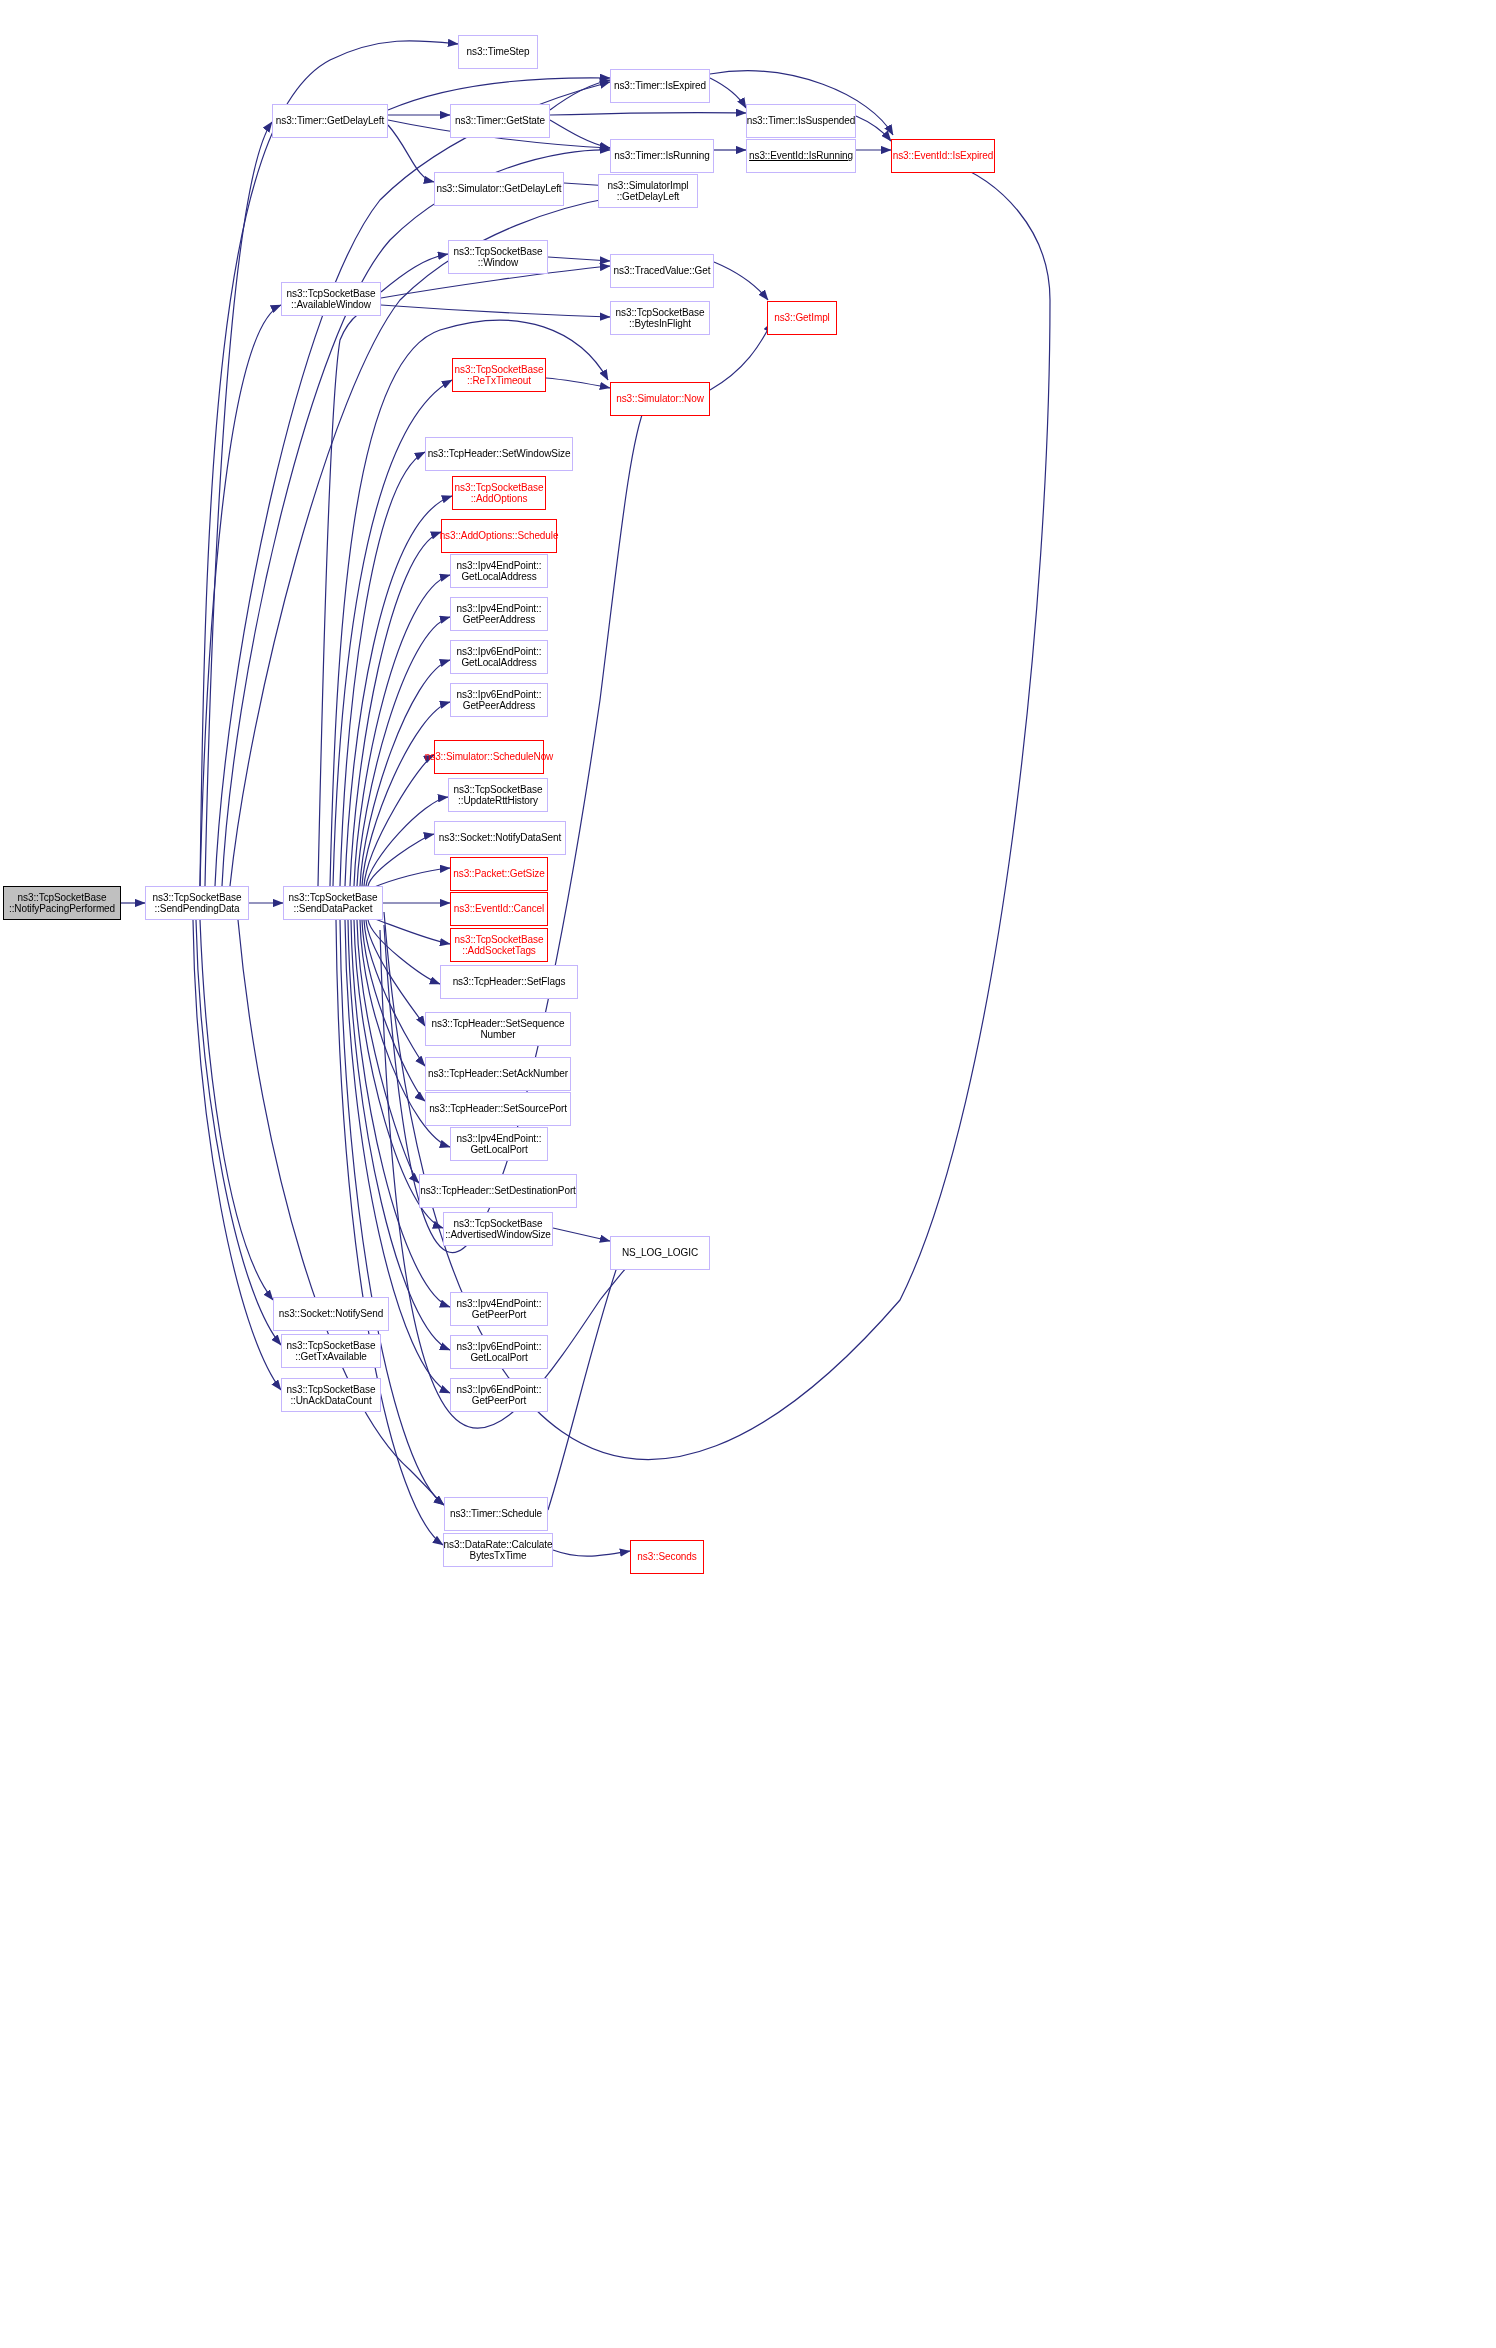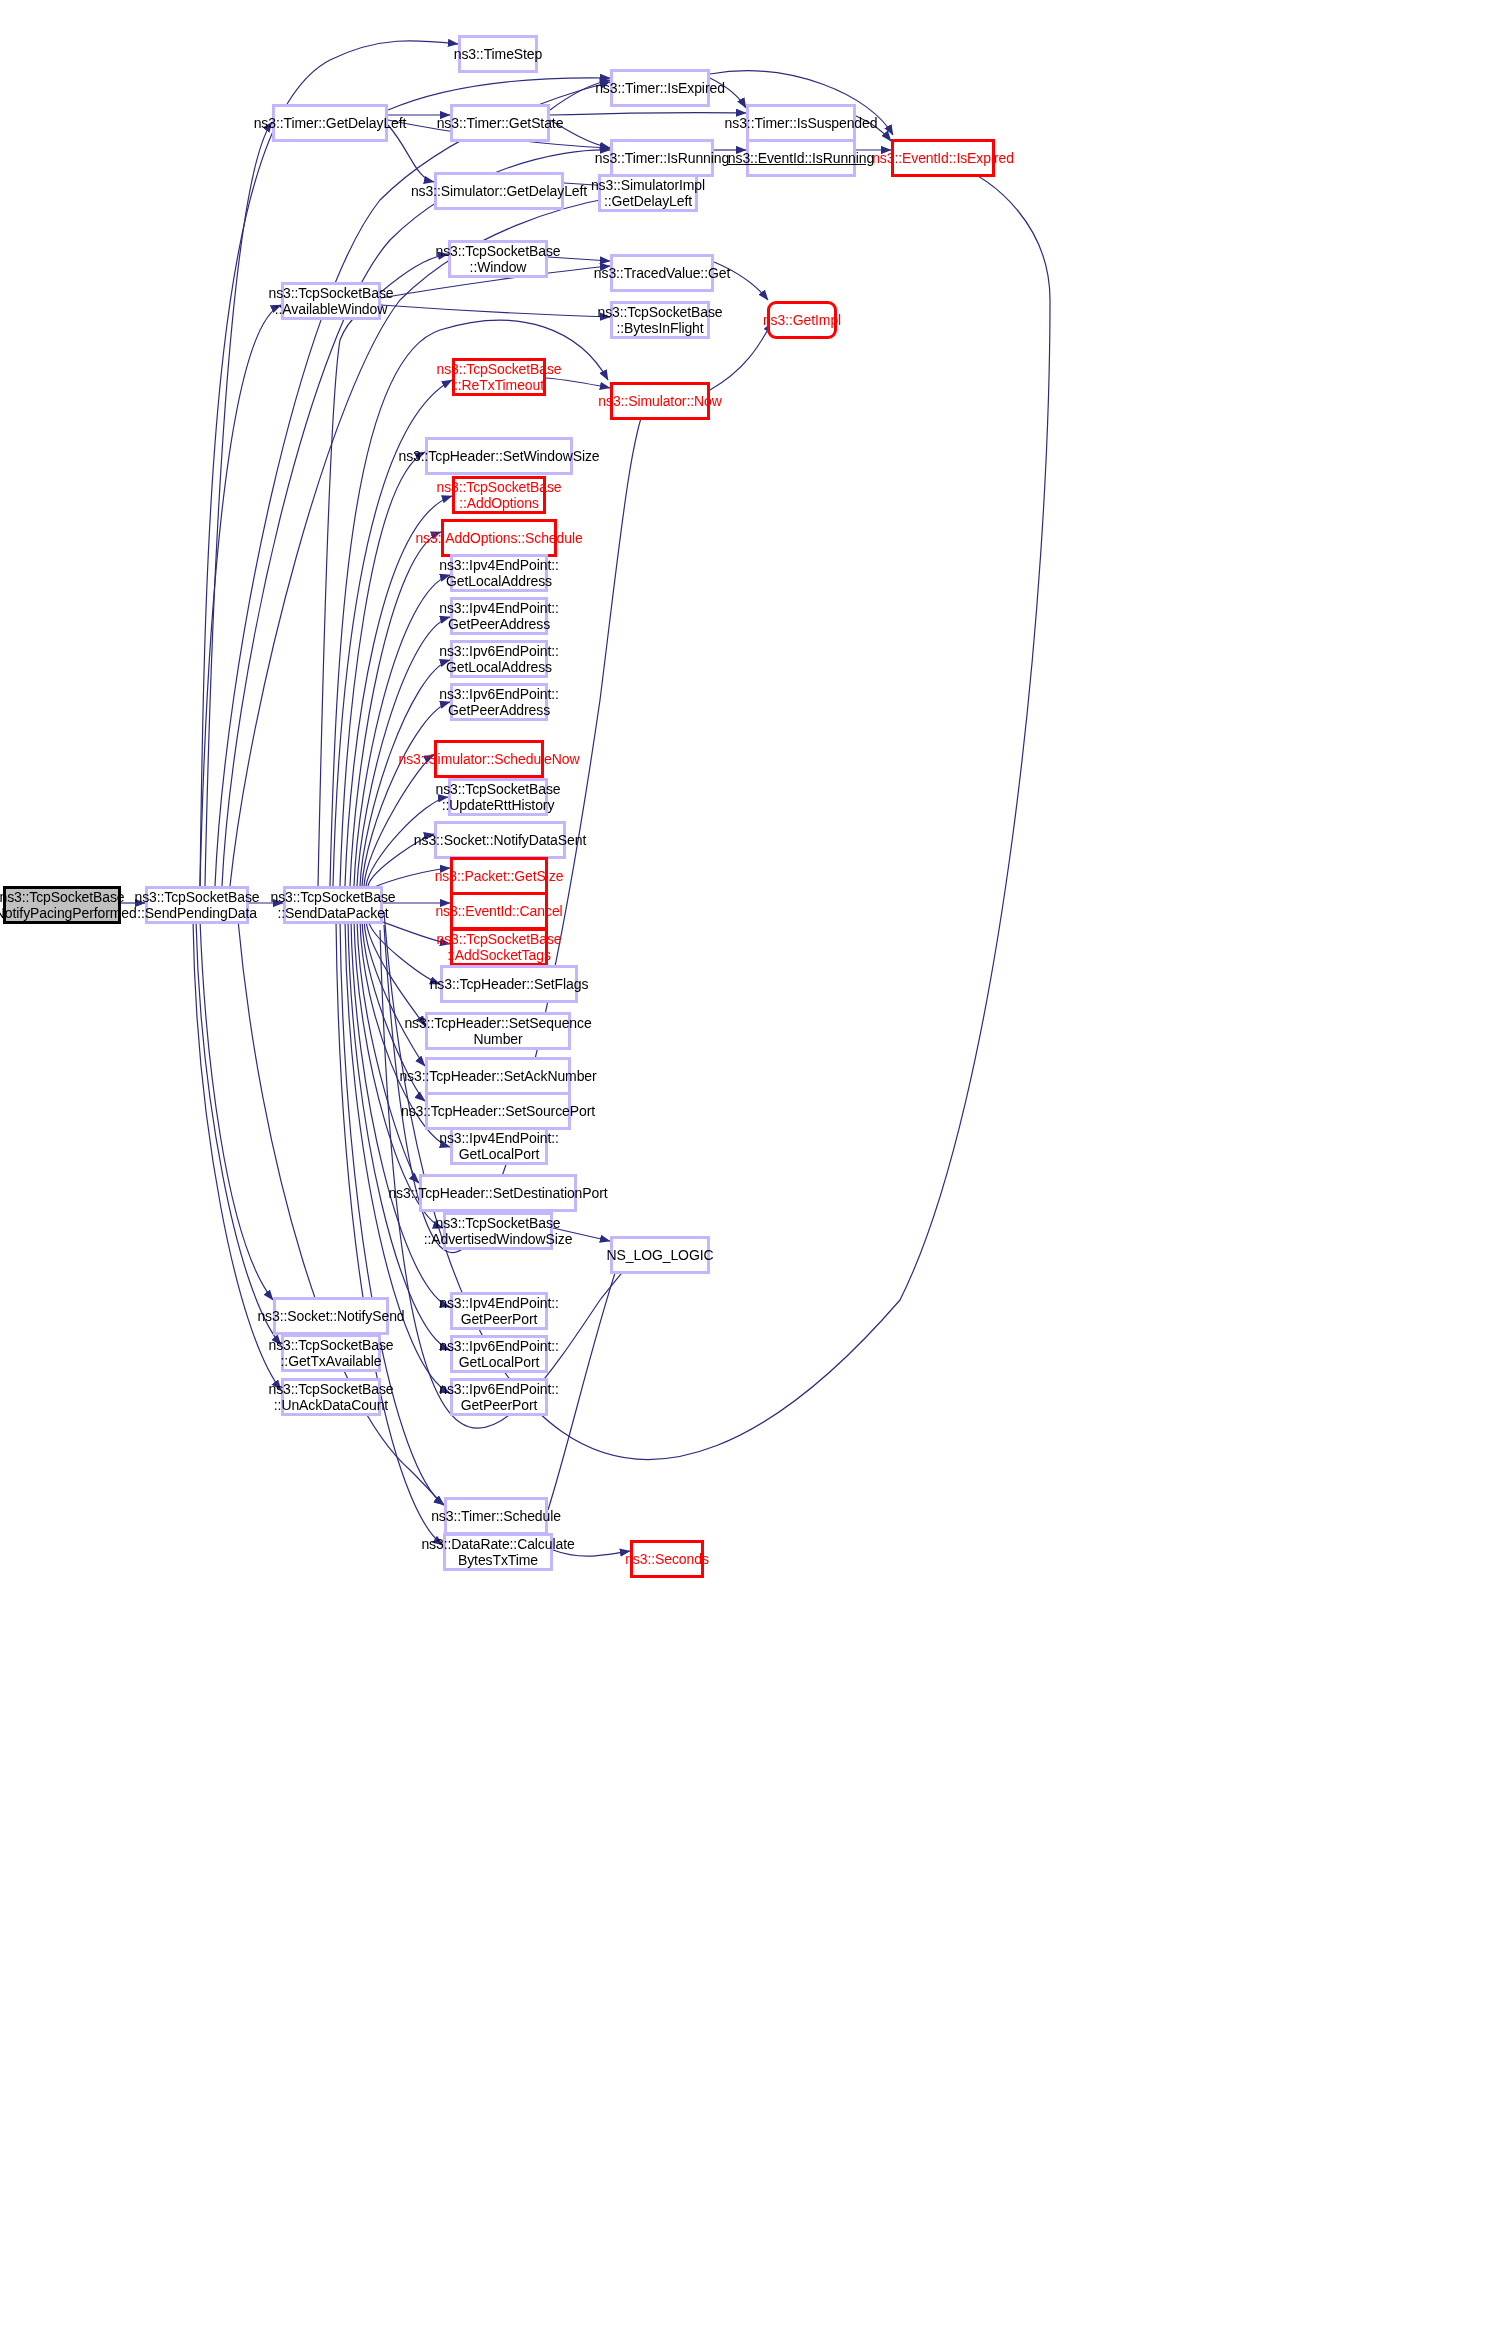--- a/index.html
+++ b/index.html
@@ -19,24 +19,24 @@
     position: absolute;
     left: 0;
     top: 0;
     width: 1496px;
     height: 2348px;
     pointer-events: none;
   }
   .node {
     position: absolute;
     box-sizing: border-box;
-    border: 3px solid #c4b5fd;
+    border: 1px solid #c4b5fd;
     background: #ffffff;
     color: #000000;
-    font-size: 14px;
+    font-size: 10px;
     line-height: 1.15;
     display: flex;
     align-items: center;
     justify-content: center;
     text-align: center;
     white-space: pre-line;
     padding: 16px 2px;
     letter-spacing: -0.1px;
   }
   .node.red {
@@ -153,21 +153,21 @@
     <div class="node" style="left: 610px; top: 139px; width: 104px; height: 22px;">ns3::Timer::IsRunning</div>
     <div class="node" style="left: 746px; top: 139px; width: 110px; height: 14px; text-decoration: underline;">ns3::EventId::IsRunning</div>
     <div class="node" style="left: 434px; top: 172px; width: 130px; height: 22px;">ns3::Simulator::GetDelayLeft</div>
     <div class="node" style="left: 578px; top: 174px; width: 100px; height: 34px; margin-left: 20px;">ns3::SimulatorImpl
 ::GetDelayLeft</div>
     <div class="node" style="left: 448px; top: 240px; width: 100px; height: 34px;">ns3::TcpSocketBase
 ::Window</div>
     <div class="node" style="left: 610px; top: 254px; width: 104px; height: 22px;">ns3::TracedValue::Get</div>
     <div class="node" style="left: 281px; top: 282px; width: 100px; height: 34px;">ns3::TcpSocketBase
 ::AvailableWindow</div>
-    <div class="node red" style="left: 767px; top: 301px; width: 70px; height: 28px; border-radius: 9px;">ns3::GetImpl</div>
+    <div class="node red" style="left: 767px; top: 301px; width: 70px; height: 28px;">ns3::GetImpl</div>
     <div class="node" style="left: 610px; top: 301px; width: 100px; height: 34px;">ns3::TcpSocketBase
 ::BytesInFlight</div>
     <div class="node red" style="left: 452px; top: 358px; width: 94px; height: 34px;">ns3::TcpSocketBase
 ::ReTxTimeout</div>
     <div class="node red" style="left: 610px; top: 382px; width: 100px; height: 22px;">ns3::Simulator::Now</div>
     <div class="node" style="left: 425px; top: 437px; width: 148px; height: 22px;">ns3::TcpHeader::SetWindowSize</div>
     <div class="node red" style="left: 452px; top: 476px; width: 94px; height: 34px;">ns3::TcpSocketBase
 ::AddOptions</div>
     <div class="node red" style="left: 441px; top: 519px; width: 116px; height: 22px;">ns3::AddOptions::Schedule</div>
     <div class="node" style="left: 450px; top: 554px; width: 98px; height: 34px;">ns3::Ipv4EndPoint::

